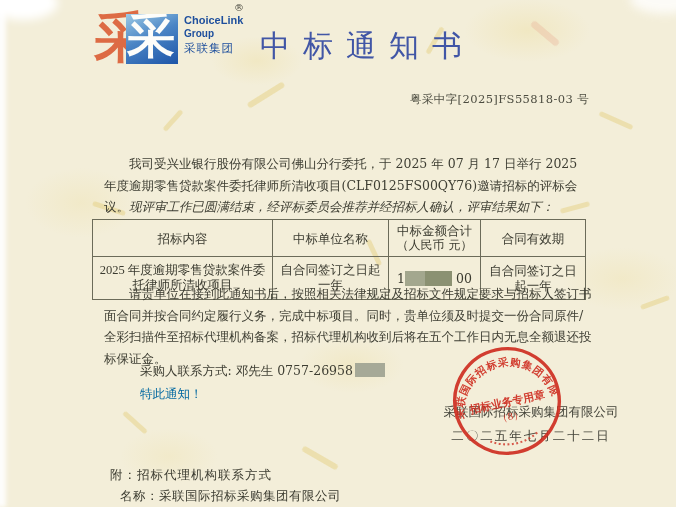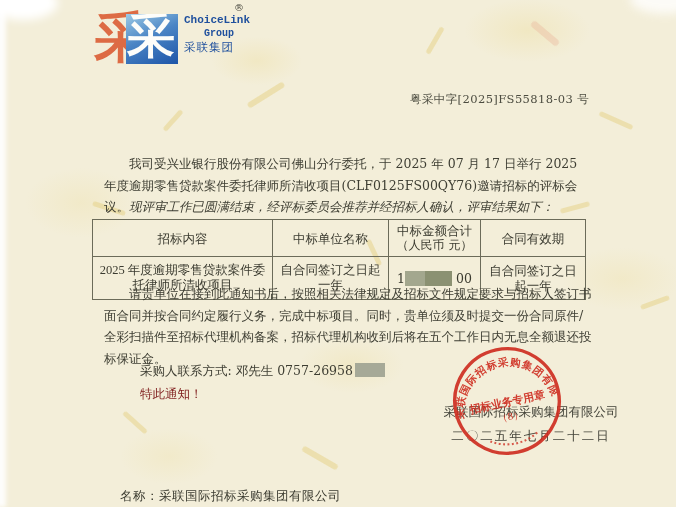--- a/index.html
+++ b/index.html
@@ -28,23 +28,23 @@
   .edge-tr{left:630px;top:-16px;width:70px;height:30px;border-radius:50%;filter:blur(5px);opacity:.8;}
 
   
   .logo{position:absolute;left:96px;top:11px;width:150px;height:62px;}
   .logo-mark{position:absolute;left:0;top:0;width:84px;height:58px;}
   .cai-orange{position:absolute;left:-2px;top:-3px;font-size:54px;line-height:58px;font-weight:bold;color:#dd6b44;}
   .logo-square{position:absolute;left:30px;top:3px;width:52px;height:50px;overflow:hidden;
     background:linear-gradient(155deg,#9ccae5 0%,#559  45%,#1d55a8 100%);
     background:linear-gradient(155deg,#9ccae5 0%,#4b85c5 45%,#1d55a8 100%);}
   .cai-white{position:absolute;left:1px;top:-8px;font-size:48px;line-height:58px;font-weight:bold;color:#fdfdfa;}
-  .brand{position:absolute;left:88px;top:3px;color:#1e4f9d;font-family:Liberation Mono, monospace;}
+  .brand{position:absolute;left:88px;top:3px;color:#1e4f9d;font-family:Liberation Sans, sans-serif;}
   .brand-en{font-size:11px;font-weight:bold;line-height:13px;}
-  .brand-group{font-size:10px;font-weight:bold;line-height:13px;margin-left:20px;}
+  .brand-group{font-size:10px;font-weight:bold;line-height:13px;}
   .brand-cn{font-size:11.5px;line-height:16px;letter-spacing:1px;}
   .reg{position:absolute;left:138px;top:-9px;font-size:10px;color:#4a4a40;}
 
   .title{position:absolute;left:260px;top:26px;font-size:30px;letter-spacing:13px;color:#4156a6;font-weight:500;white-space:nowrap;}
   .doc-number{position:absolute;left:410px;top:92px;font-size:11.5px;letter-spacing:.4px;color:#4c4c40;}
 
   .recipient{position:absolute;left:107px;top:131px;font-size:13px;font-weight:bold;color:#33332a;}
   .para{position:absolute;left:104px;width:488px;font-size:12.5px;line-height:21.5px;text-indent:2em;margin:0;}
   .p1{top:153px;}
   .p2{top:196px;font-style:italic;}
@@ -58,21 +58,21 @@
   table.results th{height:30px;}
   table.results td{height:36px;}
   .cell-sub{font-size:12px;}
   td.bold-cell{font-weight:bold;font-family:Liberation Serif, serif;}
   .redact{display:inline-block;vertical-align:-3px;}
   .r-a1{width:20px;height:15px;background:#a3a78e;}
   .r-a2{width:27px;height:15px;background:#8b9172;}
   .r-phone{width:30px;height:14px;background:#a6a997;vertical-align:-2px;margin-left:2px;}
 
   .contact{position:absolute;left:140px;top:363px;font-size:12.5px;color:#3e3e33;}
-  .close-line{position:absolute;left:140px;top:386px;font-size:12.5px;font-weight:500;color:#7f1d1d;}
+  .close-line{position:absolute;left:140px;top:386px;font-size:12.5px;font-weight:500;color:#0369a1;}
 
   .signature{position:absolute;left:420px;top:404px;width:222px;text-align:center;z-index:1;}
   .sig-company{font-size:12.5px;white-space:nowrap;color:#44443a;}
   .sig-date{font-size:12.5px;letter-spacing:2px;margin-top:7px;color:#44443a;}
 
   .seal{position:absolute;left:450px;top:344px;width:114px;height:114px;transform:rotate(-12deg);z-index:2;opacity:.92;pointer-events:none;}
 
   .footer-att{position:absolute;left:110px;top:467px;font-size:12.5px;letter-spacing:1px;color:#3b3b30;}
   .footer-name{position:absolute;left:110px;top:488px;font-size:12.5px;letter-spacing:.5px;color:#3b3b30;margin-left:10px;}
 </style>
@@ -105,20 +105,21 @@
       </div>
     </div>
     <span class="reg">®</span>
     <div class="brand">
       <div class="brand-en">ChoiceLink</div>
       <div class="brand-group">Group</div>
       <div class="brand-cn">采联集团</div>
     </div>
   </div>
 
+  <div class="title">中标通知书</div>
   <div class="doc-number">粤采中字[2025]FS55818-03 号</div>
 
   <p class="para p1">我司受兴业银行股份有限公司佛山分行委托，于 2025 年 07 月 17 日举行 2025 年度逾期零售贷款案件委托律师所清收项目(CLF0125FS00QY76)邀请招标的评标会议。</p>
   <p class="para p2">现评审工作已圆满结束，经评标委员会推荐并经招标人确认，评审结果如下：</p>
 
   <table class="results">
     <colgroup>
         <col style="width:180px">
         <col style="width:116px">
         <col style="width:92px">
@@ -159,15 +160,16 @@
     <circle cx="60" cy="60" r="55" fill="none" stroke="#cf2f22" stroke-width="3.6"></circle>
     <path id="sealArc" d="M 12,71 A 48,48 0 1 1 108,71" fill="none"></path>
     <text font-size="11" fill="#cf2f22" letter-spacing="1" font-weight="bold" font-family="'DejaVu Serif',serif">
       <textPath href="#sealArc" startOffset="2">采联国际招标采购集团有限公司</textPath>
     </text>
     <text x="60" y="65" text-anchor="middle" font-size="11.5" font-weight="bold" fill="#cf2f22" font-family="'DejaVu Serif',serif">招标业务专用章</text>
     <text x="60" y="80" text-anchor="middle" font-size="10" fill="#cf2f22" font-family="'DejaVu Serif',serif">（8）</text>
     <path d="M 34,98 A 48,48 0 0 0 86,98" fill="none" stroke="#cf2f22" stroke-width="2.2" stroke-dasharray="2,2.6" opacity=".85"></path>
   </svg>
 
+  <div class="footer-att">附：招标代理机构联系方式</div>
   <div class="footer-name">名称：采联国际招标采购集团有限公司</div>
 
 </div>
 
 </body></html>

